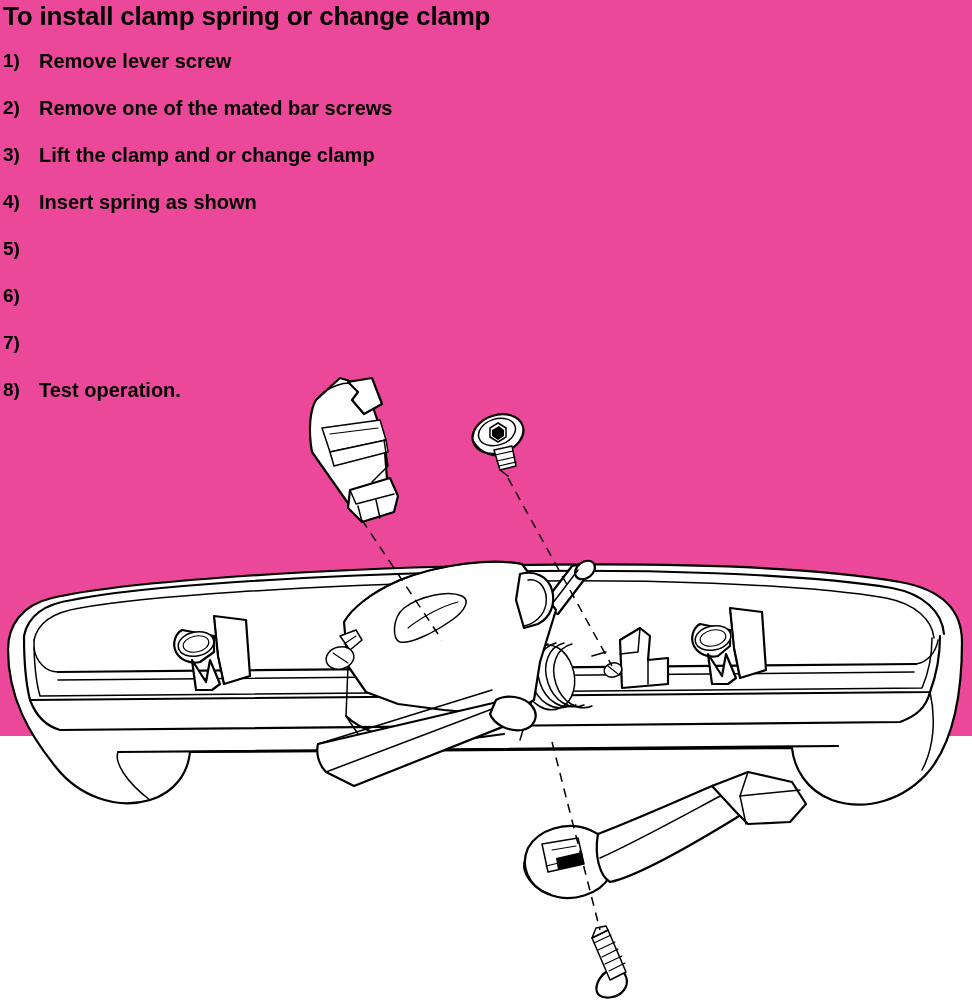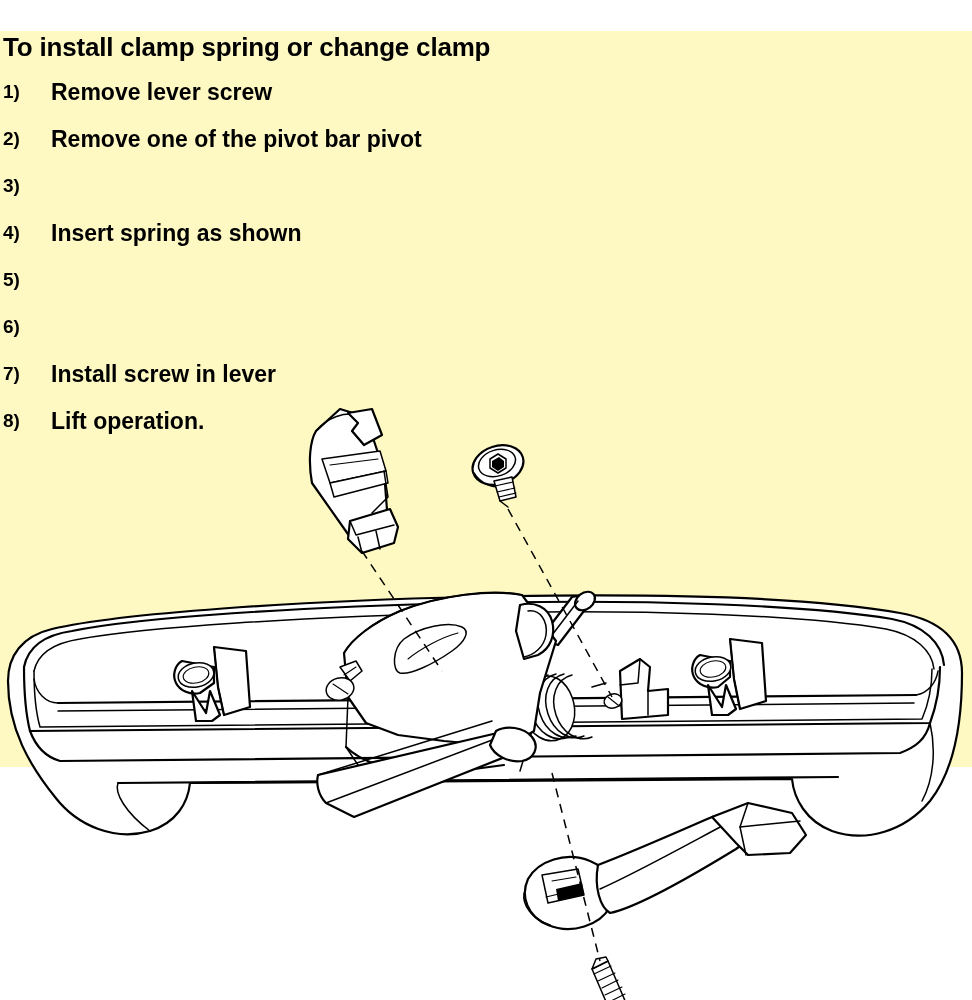--- a/index.html
+++ b/index.html
@@ -13,22 +13,21 @@
     height: 1000px;
     position: relative;
     overflow: hidden;
     font-family: "Liberation Sans", "DejaVu Sans", sans-serif;
     color: #000000;
   }
   #page {
     position: relative;
     width: 972px;
     height: 736px;
-    background: #fef9c3;
-    margin-top: 31px;
+    background: #ec4899;
   }
 
   
   .text-block {
     position: absolute;
     left: 0;
     top: 0;
     width: 972px;
     padding: 0;
     z-index: 5;
@@ -61,23 +60,23 @@
   .step-num {
     position: absolute;
     left: 0;
     top: 0;
     width: 30px;
     font-size: 19px;
     font-weight: bold;
   }
   .step-text {
     position: absolute;
-    left: 48px;
+    left: 36px;
     top: 0;
-    font-size: 23px;
+    font-size: 20px;
     font-weight: bold;
   }
 
   
   #drawing {
     position: absolute;
     left: 0;
     top: 0;
     width: 972px;
     height: 1000px;
@@ -331,46 +330,46 @@
 
     <div class="steps">
 
       <div class="step">
         <span class="step-num">1)</span>
         <span class="step-text">Remove lever screw</span>
       </div>
 
       <div class="step">
         <span class="step-num">2)</span>
-        <span class="step-text">Remove one of the pivot bar pivot</span>
+        <span class="step-text">Remove one of the mated bar screws</span>
       </div>
 
       <div class="step">
         <span class="step-num">3)</span>
+        <span class="step-text">Lift the clamp and or change clamp</span>
       </div>
 
       <div class="step">
         <span class="step-num">4)</span>
         <span class="step-text">Insert spring as shown</span>
       </div>
 
       <div class="step">
         <span class="step-num">5)</span>
       </div>
 
       <div class="step">
         <span class="step-num">6)</span>
       </div>
 
       <div class="step">
         <span class="step-num">7)</span>
-        <span class="step-text">Install screw in lever</span>
       </div>
 
       <div class="step">
         <span class="step-num">8)</span>
-        <span class="step-text">Lift operation.</span>
+        <span class="step-text">Test operation.</span>
       </div>
 
     </div>
   </div>
 
 </div>
 
 </body></html>

